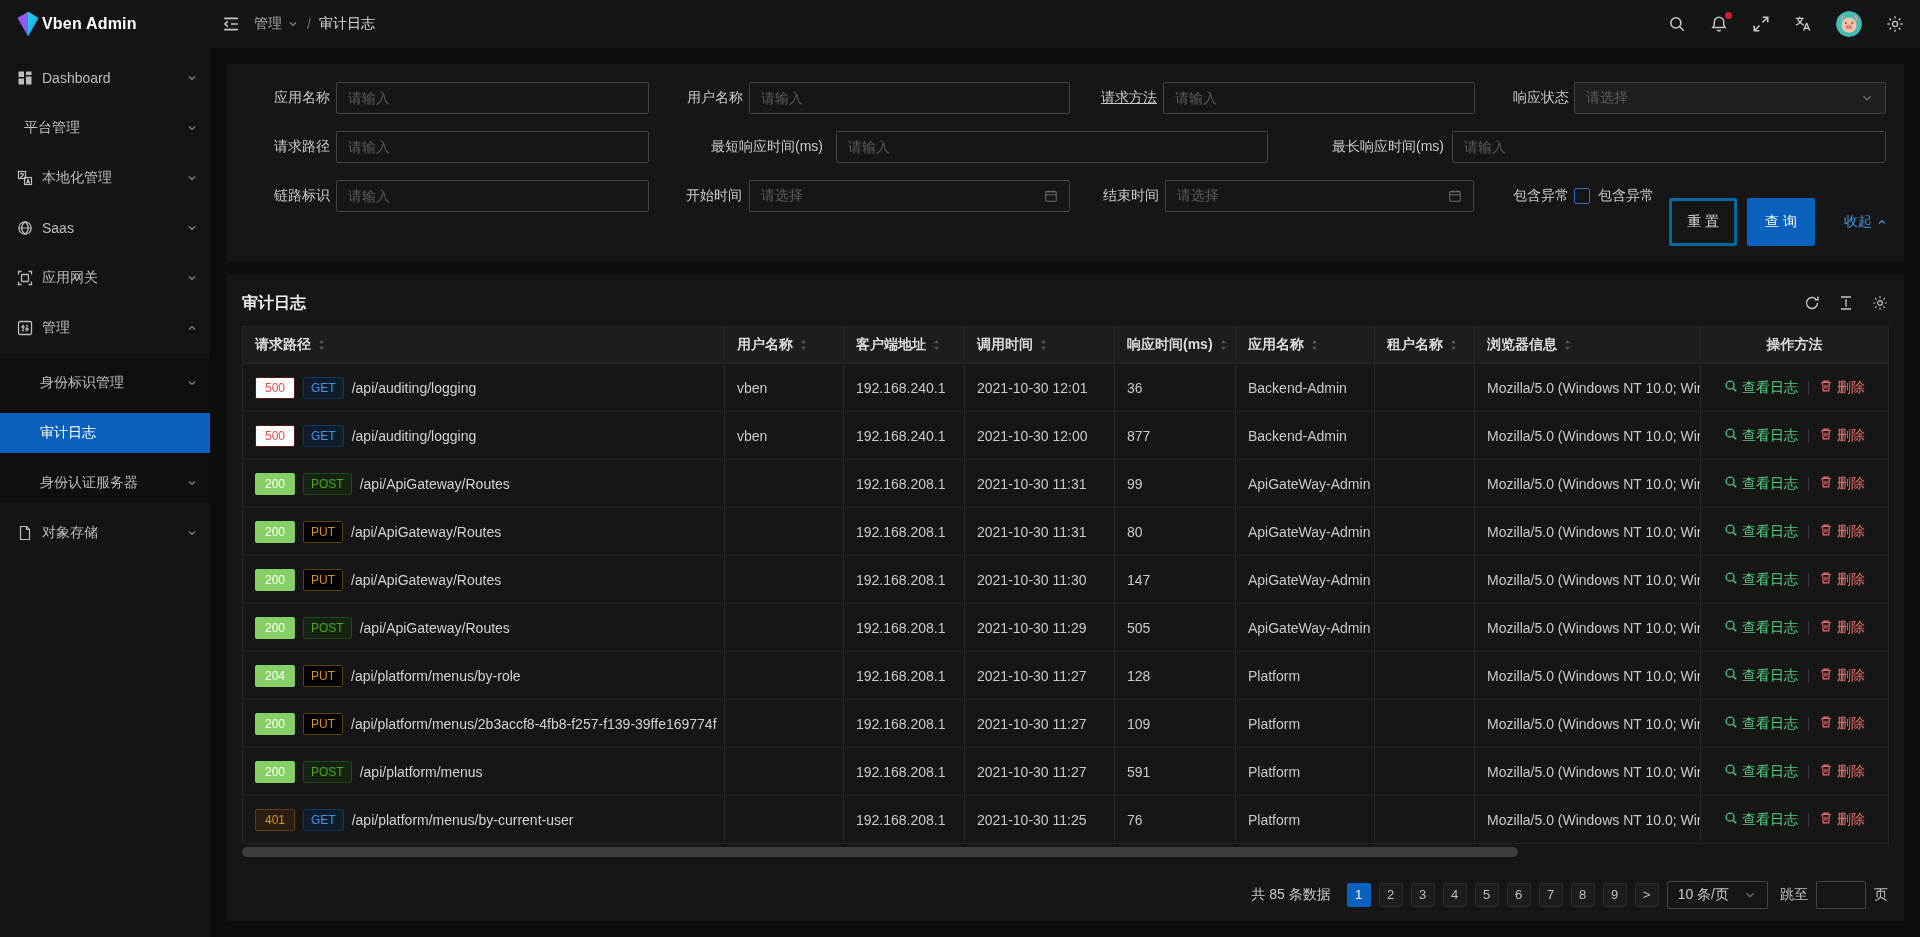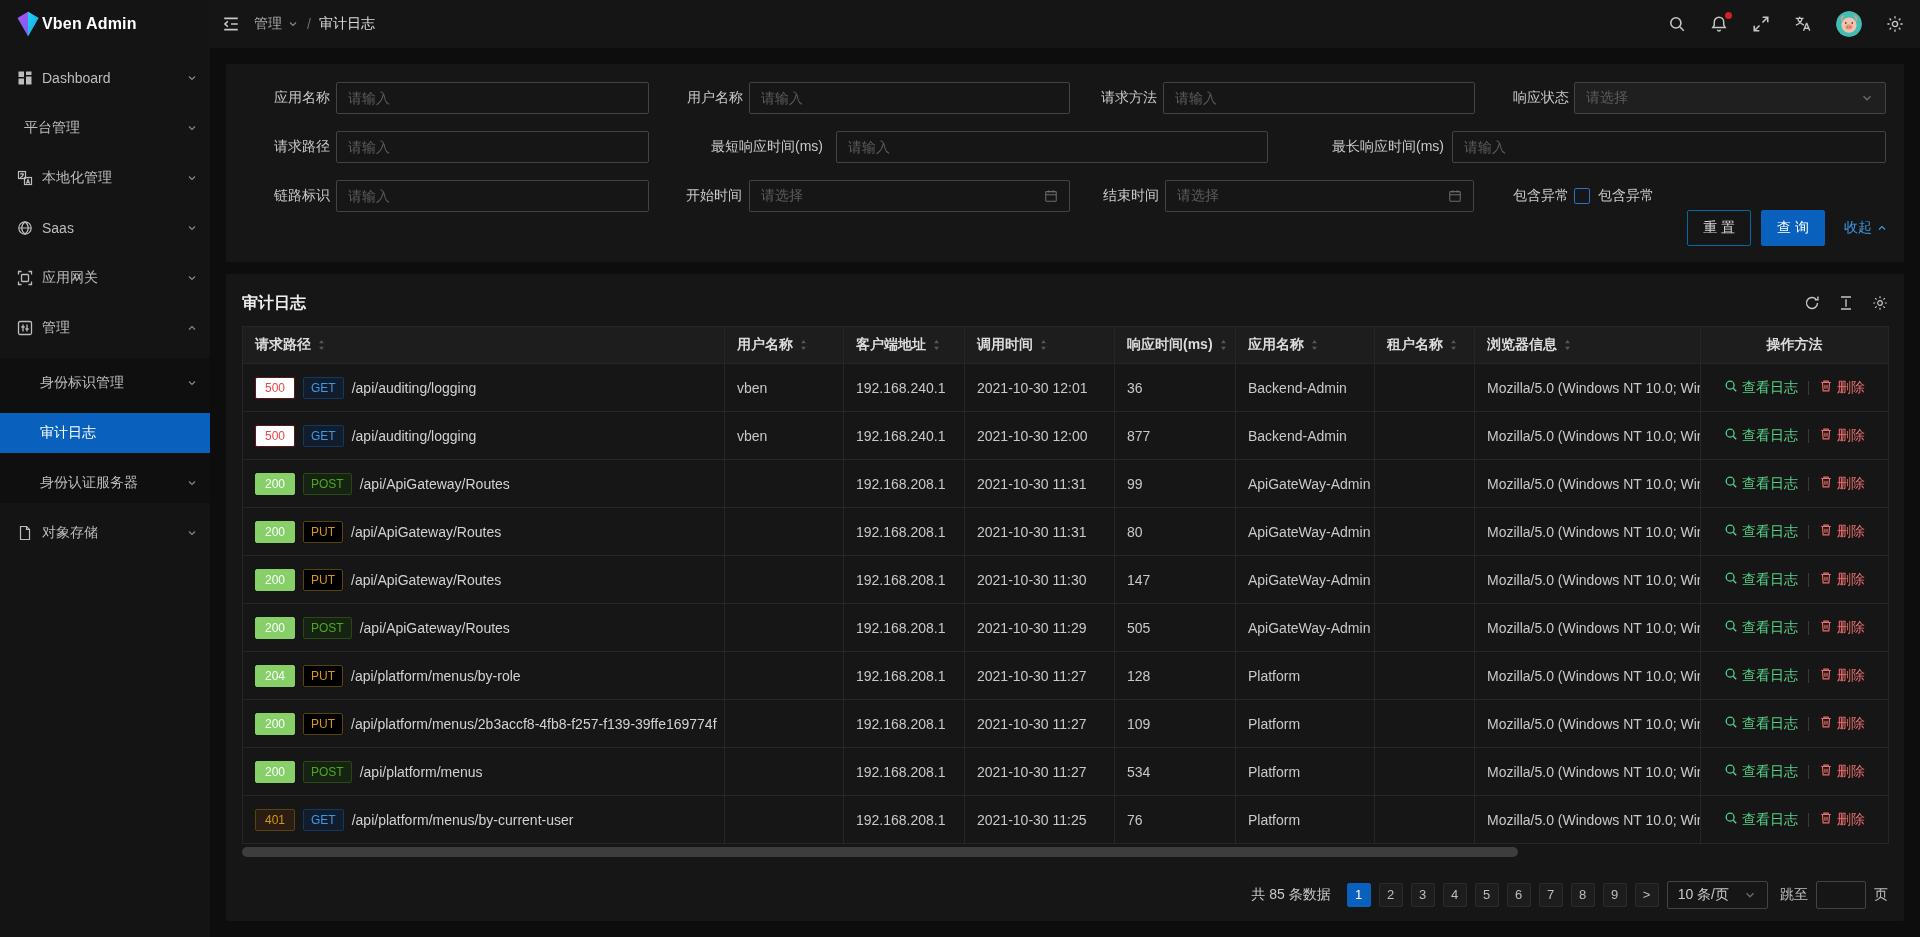--- a/index.html
+++ b/index.html
@@ -46,23 +46,23 @@
 .fctl{position:absolute;top:0;height:32px}
 .f-input{width:100%;height:32px;background:transparent;border:1px solid #434343;border-radius:2px;color:#d9d9d9;padding:0 11px;font-size:14px;outline:none}
 .f-input::placeholder{color:#5c5c5c}
 .f-select,.f-date{width:100%;height:32px;display:flex;align-items:center;justify-content:space-between;padding:14px 11px;border:1px solid #434343;border-radius:2px;color:#5c5c5c;cursor:pointer}
 .f-select{background:#1f1f1f}
 .f-suffix{width:14px;height:14px;display:inline-flex;color:#6b6b6b}
 .f-suffix svg{width:14px;height:14px}
 .fcheck-wrap{display:flex;align-items:center;gap:8px;height:32px}
 .f-checkbox{width:16px;height:16px;border:1px solid #2f6fc1;border-radius:2px;background:transparent;display:inline-block;cursor:pointer}
 .filter-actions{position:absolute;right:16px;bottom:16px;display:flex;align-items:center;gap:10px}
-.btn{height:36px;padding:0 15px;border-radius:2px;border:1px solid #0369a1;background:transparent;color:#d9d9d9;font-size:14px;cursor:pointer;white-space:nowrap}
+.btn{height:48px;padding:0 15px;border-radius:2px;border:3px solid #0369a1;background:transparent;color:#d9d9d9;font-size:14px;cursor:pointer;white-space:nowrap}
 .btn.primary{background:#0960bd;border-color:#0960bd;color:#fff}
-.collapse-link{display:flex;align-items:center;gap:4px;color:#3c9ae8;cursor:pointer;margin-left:9px}
+.collapse-link{display:flex;align-items:center;gap:4px;color:#3c9ae8;cursor:pointer;margin-left:19px}
 .collapse-link .mi-chev{color:#3c9ae8}
 
 .table-card{flex:1;padding:0 16px;display:flex;flex-direction:column;position:relative}
 .table-head{height:52px;display:flex;align-items:center;justify-content:space-between;padding-top:6px}
 .table-title{font-size:16px;font-weight:600;color:#ededed}
 .table-tools{display:flex;align-items:center;gap:18px;color:#c6c6c6}
 .tool-icon{width:16px;height:16px;display:inline-flex;cursor:pointer}
 .tool-icon svg{width:16px;height:16px}
 table{width:1646px;table-layout:fixed;border-collapse:collapse;font-size:14px}
 th,td{border:1px solid #262626;padding:0 12px;overflow:hidden;white-space:nowrap}
@@ -306,21 +306,21 @@
     </header>
 
     <div class="content">
       <section class="card filter-card">
         <div id="filter-rows">
             <div class="frow">
               <span class="flabel" style="left: 0px; width: 88px;">应用名称</span>
               <div class="fctl" style="left: 94px; width: 313px;"><input class="f-input" placeholder="请输入" style=""></div>
               <span class="flabel" style="left: 443px; width: 58px;">用户名称</span>
               <div class="fctl" style="left: 507px; width: 321px;"><input class="f-input" placeholder="请输入" style=""></div>
-              <span class="flabel" style="left: 855px; width: 60px;">请求方法</span>
+              <span class="flabel" style="left: 855px; width: 60px; text-decoration: underline;">请求方法</span>
               <div class="fctl" style="left: 921px; width: 312px;"><input class="f-input" placeholder="请输入" style=""></div>
               <span class="flabel" style="left: 1268px; width: 59px;">响应状态</span>
               <div class="fctl" style="left: 1332px; width: 312px;">
                 <div class="f-select">
                   <span>请选择</span>
                   <span class="f-suffix">
                     <svg viewBox="0 0 16 16" fill="none" stroke="currentColor" stroke-width="1.5">
                       <path d="M4 6l4 4 4-4"></path>
                     </svg>
                   </span>
@@ -725,21 +725,21 @@
                         </svg>
                       </span>
                       <span>删除</span>
                     </a></td>
                 </tr>
                 <tr>
                   <td><span class="tag tag-solid-green">200</span><span class="tag tag-green">POST</span><span class="path-text">/api/platform/menus</span></td>
                   <td></td>
                   <td>192.168.208.1</td>
                   <td>2021-10-30 11:27</td>
-                  <td>534</td>
+                  <td>591</td>
                   <td>Platform</td>
                   <td></td>
                   <td>Mozilla/5.0 (Windows NT 10.0; Win</td>
                   <td class="ops-cell"><a class="op-link op-view">
                       <span class="op-ic">
                         <svg viewBox="0 0 16 16" fill="none" stroke="currentColor" stroke-width="1.5">
                           <circle cx="7" cy="7" r="4.5"></circle>
                           <path d="M10.5 10.5L14 14"></path>
                         </svg>
                       </span>

